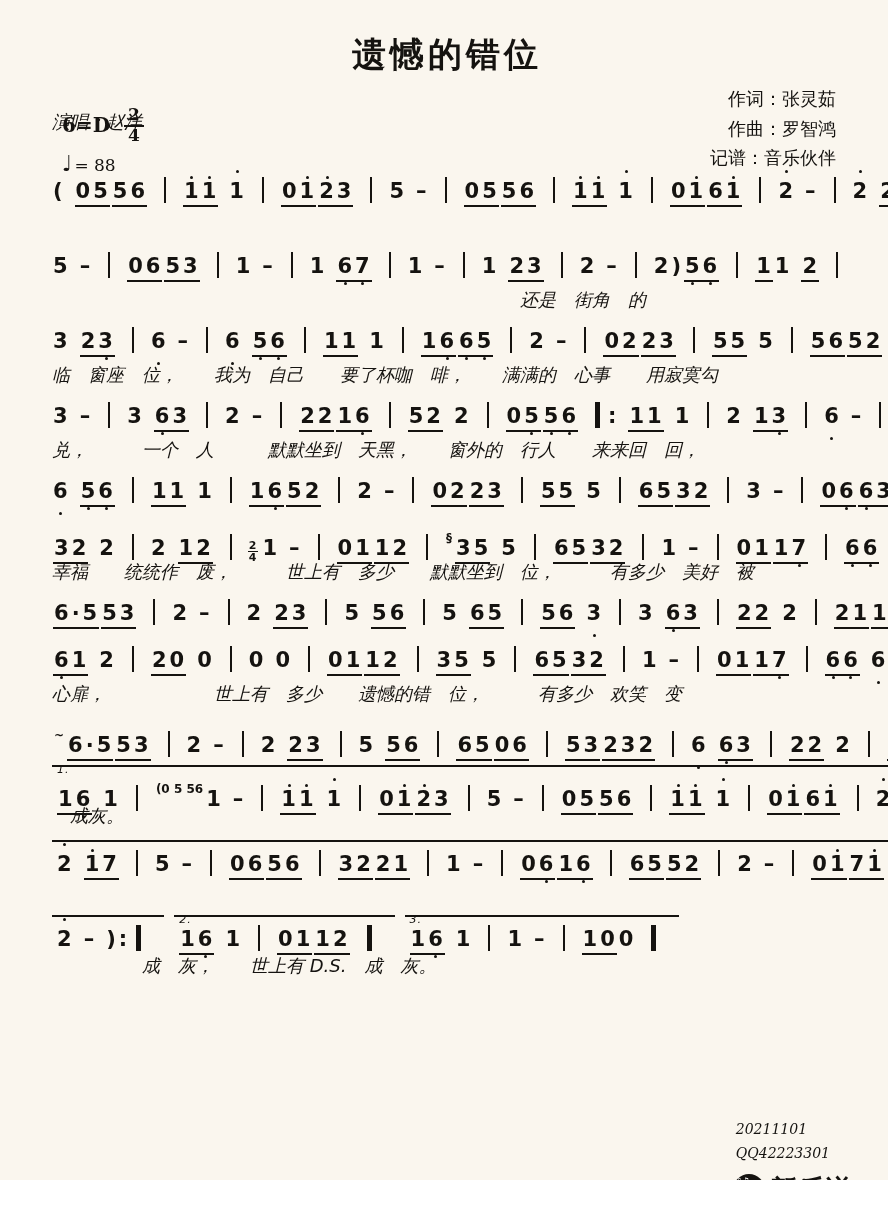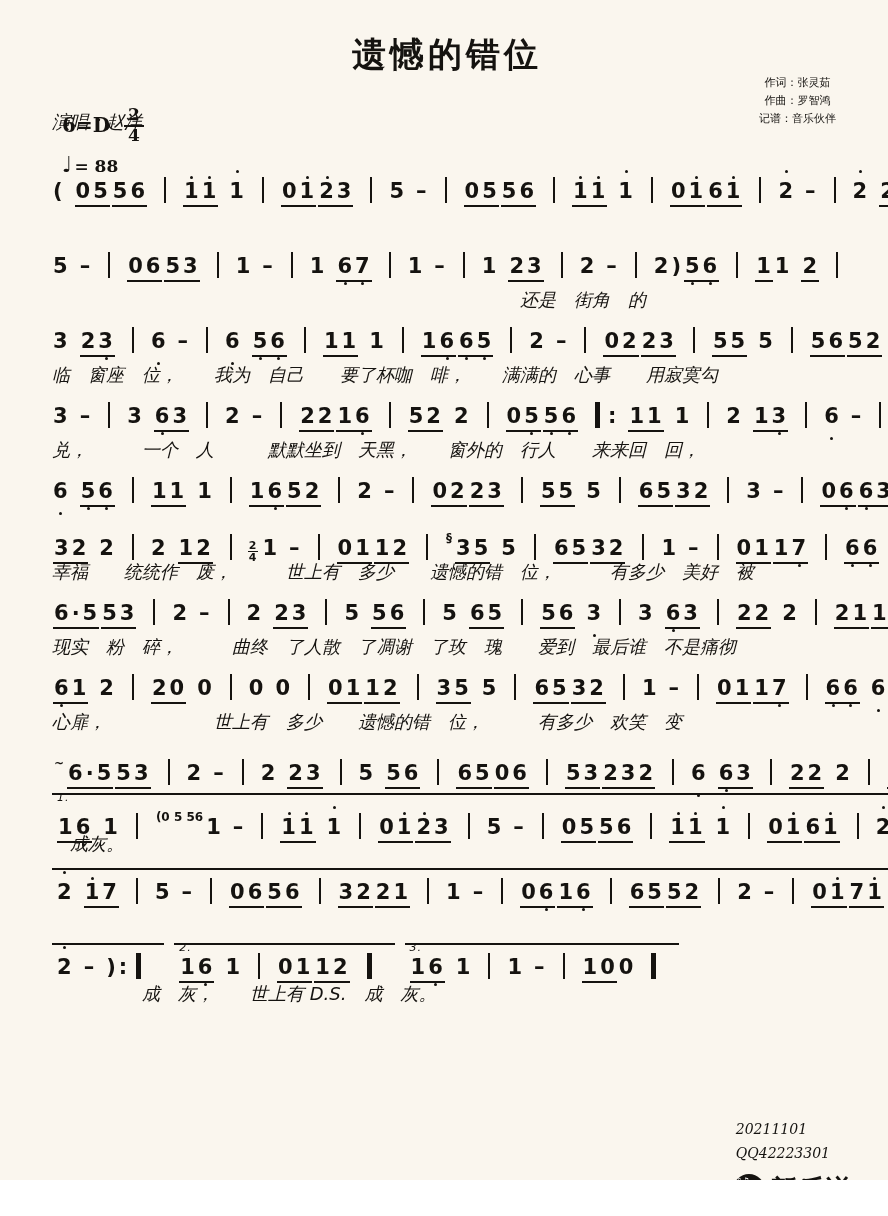--- a/index.html
+++ b/index.html
@@ -3,27 +3,27 @@
 <meta charset="utf-8">
 <style>
   html,body{margin:0;padding:0;}
   .sheet{position:relative;width:888px;height:1180px;background:#faf6ee;color:#151310;
     font-family:"DejaVu Sans",sans-serif;overflow:hidden;box-sizing:border-box;padding:6px 46px 0 52px;}
   
   .hdr{position:relative;height:168px;}
   .title{ text-align:center;font-size:34px;font-weight:bold;letter-spacing:4px;padding-top:26px;
     font-family:"DejaVu Serif","DejaVu Sans",serif;}
   .singer{position:absolute;left:0;right:0;top:104px;font-size:18px;font-style:italic;}
-  .credits{position:absolute;right:6px;top:68px;font-size:11px;line-height:1.65;text-align:center;}
+  .credits{position:absolute;right:6px;top:78px;font-size:18px;line-height:1.65;text-align:right;}
   .keyblock{position:absolute;left:10px;top:100px;font-size:20px;font-weight:bold;
     font-family:"DejaVu Serif","DejaVu Sans",serif;}
   .keyrow{display:flex;align-items:center;gap:14px;}
   .frac{display:inline-flex;flex-direction:column;align-items:center;font-size:17px;line-height:1.05;}
   .frac .ftop{border-bottom:2px solid #151310;padding:0 4px 1px;}
-  .temporow{margin-top:6px;font-size:17px;font-weight:bold;}
+  .temporow{margin-top:6px;font-size:17px;font-weight:normal;}
   .temporow .tnote{font-size:22px;margin-right:2px;}
   
   .system{margin-bottom:11px;}
   .notes{font-weight:bold;font-size:21px;letter-spacing:1px;white-space:nowrap;height:36px;line-height:34px;}
   .segment{position:relative;display:inline-block;vertical-align:bottom;}
   .segment.volta{border-top:2px solid #151310;padding:5px 16px 0 4px;margin-right:10px;}
   .volta-label{position:absolute;top:-3px;left:5px;font-size:11px;font-style:italic;font-weight:normal;line-height:1;}
   .note{display:inline-block;position:relative;padding:0 1px;}
   .note.hi::after,.note.lo::after{content:"";position:absolute;left:50%;margin-left:-1.5px;
     width:3px;height:3px;border-radius:50%;background:#151310;}
@@ -91,25 +91,24 @@
         <div class="lyrics">兑，　　　一个　人　　　默默坐到　天黑，　　窗外的　行人　　来来回　回，</div>
       </div>
       <div class="system">
         <div class="notes"><span class="segment"><span class="note lo">6</span><span class="gap"></span><span class="beam"><span class="note lo">5</span><span class="note lo">6</span></span><span class="gap"></span><span class="bar"></span><span class="gap"></span><span class="beam"><span class="note">1</span><span class="note">1</span></span><span class="gap"></span><span class="note">1</span><span class="gap"></span><span class="bar"></span><span class="gap"></span><span class="beam"><span class="note">1</span><span class="note lo">6</span></span><span class="beam"><span class="note">5</span><span class="note">2</span></span><span class="gap"></span><span class="bar"></span><span class="gap"></span><span class="note">2</span><span class="gap"></span><span class="note">–</span><span class="gap"></span><span class="bar"></span><span class="gap"></span><span class="beam"><span class="note">0</span><span class="note">2</span></span><span class="beam"><span class="note">2</span><span class="note">3</span></span><span class="gap"></span><span class="bar"></span><span class="gap"></span><span class="beam"><span class="note">5</span><span class="note">5</span></span><span class="gap"></span><span class="note">5</span><span class="gap"></span><span class="bar"></span><span class="gap"></span><span class="beam"><span class="note">6</span><span class="note">5</span></span><span class="beam"><span class="note">3</span><span class="note">2</span></span><span class="gap"></span><span class="bar"></span><span class="gap"></span><span class="note">3</span><span class="gap"></span><span class="note">–</span><span class="gap"></span><span class="bar"></span><span class="gap"></span><span class="beam"><span class="note">0</span><span class="note lo">6</span></span><span class="beam"><span class="note lo">6</span><span class="note">3</span></span><span class="gap"></span></span></div>
       </div>
       <div class="system">
         <div class="notes"><span class="segment"><span class="beam"><span class="note">3</span><span class="note">2</span></span><span class="gap"></span><span class="note">2</span><span class="gap"></span><span class="bar"></span><span class="gap"></span><span class="note">2</span><span class="gap"></span><span class="beam"><span class="note">1</span><span class="note">2</span></span><span class="gap"></span><span class="bar"></span><span class="gap"></span><span class="tsig">
               <span class="ftop">2</span>
               <span class="fbot">4</span>
             </span><span class="note">1</span><span class="gap"></span><span class="note">–</span><span class="gap"></span><span class="bar"></span><span class="gap"></span><span class="beam"><span class="note">0</span><span class="note">1</span></span><span class="beam"><span class="note">1</span><span class="note">2</span></span><span class="gap"></span><span class="bar"></span><span class="gap"></span><span class="cue">§</span><span class="beam"><span class="note">3</span><span class="note">5</span></span><span class="gap"></span><span class="note">5</span><span class="gap"></span><span class="bar"></span><span class="gap"></span><span class="beam"><span class="note">6</span><span class="note">5</span></span><span class="beam"><span class="note">3</span><span class="note">2</span></span><span class="gap"></span><span class="bar"></span><span class="gap"></span><span class="note">1</span><span class="gap"></span><span class="note">–</span><span class="gap"></span><span class="bar"></span><span class="gap"></span><span class="beam"><span class="note">0</span><span class="note">1</span></span><span class="beam"><span class="note">1</span><span class="note lo">7</span></span><span class="gap"></span><span class="bar"></span><span class="gap"></span><span class="beam"><span class="note lo">6</span><span class="note lo">6</span></span><span class="gap"></span><span class="gap"></span></span></div>
-        <div class="lyrics">幸福　　统统作　废，　　　世上有　多少　　遗憾的错　位，　　　有多少　美好　被</div>
+        <div class="lyrics">幸福　　统统作　废，　　　世上有　多少　　默默坐到　位，　　　有多少　美好　被</div>
       </div>
       <div class="system">
         <div class="notes"><span class="segment"><span class="beam"><span class="note">6</span><span class="note">·</span><span class="note">5</span></span><span class="beam"><span class="note">5</span><span class="note">3</span></span><span class="gap"></span><span class="bar"></span><span class="gap"></span><span class="note">2</span><span class="gap"></span><span class="note">–</span><span class="gap"></span><span class="bar"></span><span class="gap"></span><span class="note">2</span><span class="gap"></span><span class="beam"><span class="note">2</span><span class="note">3</span></span><span class="gap"></span><span class="bar"></span><span class="gap"></span><span class="note">5</span><span class="gap"></span><span class="beam"><span class="note">5</span><span class="note">6</span></span><span class="gap"></span><span class="bar"></span><span class="gap"></span><span class="note">5</span><span class="gap"></span><span class="beam"><span class="note">6</span><span class="note">5</span></span><span class="gap"></span><span class="bar"></span><span class="gap"></span><span class="beam"><span class="note">5</span><span class="note">6</span></span><span class="gap"></span><span class="note lo">3</span><span class="gap"></span><span class="bar"></span><span class="gap"></span><span class="note">3</span><span class="gap"></span><span class="beam"><span class="note lo">6</span><span class="note">3</span></span><span class="gap"></span><span class="bar"></span><span class="gap"></span><span class="beam"><span class="note">2</span><span class="note">2</span></span><span class="gap"></span><span class="note">2</span><span class="gap"></span><span class="bar"></span><span class="gap"></span><span class="beam"><span class="note">2</span><span class="note">1</span></span><span class="beam"><span class="note">1</span></span><span class="gap"></span></span></div>
-        <div class="lyrics">现实　粉　碎，　　　曲终　了人散　了凋谢　了玫　瑰　　爱到　最后谁　不是痛彻</div>
       </div>
       <div class="system">
         <div class="notes"><span class="segment"><span class="beam"><span class="note lo">6</span><span class="note">1</span></span><span class="gap"></span><span class="note">2</span><span class="gap"></span><span class="bar"></span><span class="gap"></span><span class="beam"><span class="note">2</span><span class="note">0</span></span><span class="gap"></span><span class="note">0</span><span class="gap"></span><span class="bar"></span><span class="gap"></span><span class="note">0</span><span class="gap"></span><span class="note">0</span><span class="gap"></span><span class="bar"></span><span class="gap"></span><span class="beam"><span class="note">0</span><span class="note">1</span></span><span class="beam"><span class="note">1</span><span class="note">2</span></span><span class="gap"></span><span class="bar"></span><span class="gap"></span><span class="beam"><span class="note">3</span><span class="note">5</span></span><span class="gap"></span><span class="note">5</span><span class="gap"></span><span class="bar"></span><span class="gap"></span><span class="beam"><span class="note">6</span><span class="note">5</span></span><span class="beam"><span class="note">3</span><span class="note">2</span></span><span class="gap"></span><span class="bar"></span><span class="gap"></span><span class="note">1</span><span class="gap"></span><span class="note">–</span><span class="gap"></span><span class="bar"></span><span class="gap"></span><span class="beam"><span class="note">0</span><span class="note">1</span></span><span class="beam"><span class="note">1</span><span class="note lo">7</span></span><span class="gap"></span><span class="bar"></span><span class="gap"></span><span class="beam"><span class="note lo">6</span><span class="note lo">6</span></span><span class="gap"></span><span class="note lo">6</span><span class="gap"></span></span></div>
         <div class="lyrics">心扉，　　　　　　世上有　多少　　遗憾的错　位，　　　有多少　欢笑　变</div>
       </div>
       <div class="system">
         <div class="notes"><span class="segment"><span class="cue">~</span><span class="beam"><span class="note">6</span><span class="note">·</span><span class="note">5</span></span><span class="beam"><span class="note">5</span><span class="note">3</span></span><span class="gap"></span><span class="bar"></span><span class="gap"></span><span class="note">2</span><span class="gap"></span><span class="note">–</span><span class="gap"></span><span class="bar"></span><span class="gap"></span><span class="note">2</span><span class="gap"></span><span class="beam"><span class="note">2</span><span class="note">3</span></span><span class="gap"></span><span class="bar"></span><span class="gap"></span><span class="note">5</span><span class="gap"></span><span class="beam"><span class="note">5</span><span class="note">6</span></span><span class="gap"></span><span class="bar"></span><span class="gap"></span><span class="beam"><span class="note">6</span><span class="note">5</span></span><span class="beam"><span class="note">0</span><span class="note">6</span></span><span class="gap"></span><span class="bar"></span><span class="gap"></span><span class="beam"><span class="note">5</span><span class="note">3</span></span><span class="beam"><span class="note">2</span><span class="note">3</span><span class="note">2</span></span><span class="gap"></span><span class="bar"></span><span class="gap"></span><span class="note lo">6</span><span class="gap"></span><span class="beam"><span class="note lo">6</span><span class="note">3</span></span><span class="gap"></span><span class="bar"></span><span class="gap"></span><span class="beam"><span class="note">2</span><span class="note">2</span></span><span class="gap"></span><span class="note">2</span><span class="gap"></span><span class="bar"></span><span class="gap"></span><span class="beam"><span class="note">2</span></span><span class="gap"></span></span></div>
       </div>
       <div class="system">
         <div class="notes"><span class="segment volta"><span class="volta-label">1.</span><span class="beam"><span class="note">1</span><span class="note lo">6</span></span><span class="gap"></span><span class="note">1</span><span class="gap"></span><span class="bar"></span><span class="gap"></span><span class="cue">(0 5 56</span><span class="note">1</span><span class="gap"></span><span class="note">–</span><span class="gap"></span><span class="bar"></span><span class="gap"></span><span class="beam"><span class="note hi">1</span><span class="note hi">1</span></span><span class="gap"></span><span class="note hi">1</span><span class="gap"></span><span class="bar"></span><span class="gap"></span><span class="beam"><span class="note">0</span><span class="note hi">1</span></span><span class="beam"><span class="note hi">2</span><span class="note">3</span></span><span class="gap"></span><span class="bar"></span><span class="gap"></span><span class="note">5</span><span class="gap"></span><span class="note">–</span><span class="gap"></span><span class="bar"></span><span class="gap"></span><span class="beam"><span class="note">0</span><span class="note">5</span></span><span class="beam"><span class="note">5</span><span class="note">6</span></span><span class="gap"></span><span class="bar"></span><span class="gap"></span><span class="beam"><span class="note hi">1</span><span class="note hi">1</span></span><span class="gap"></span><span class="note hi">1</span><span class="gap"></span><span class="bar"></span><span class="gap"></span><span class="beam"><span class="note">0</span><span class="note hi">1</span></span><span class="beam"><span class="note">6</span><span class="note hi">1</span></span><span class="gap"></span><span class="bar"></span><span class="gap"></span><span class="note hi">2</span><span class="gap"></span><span class="gap"></span></span></div>

